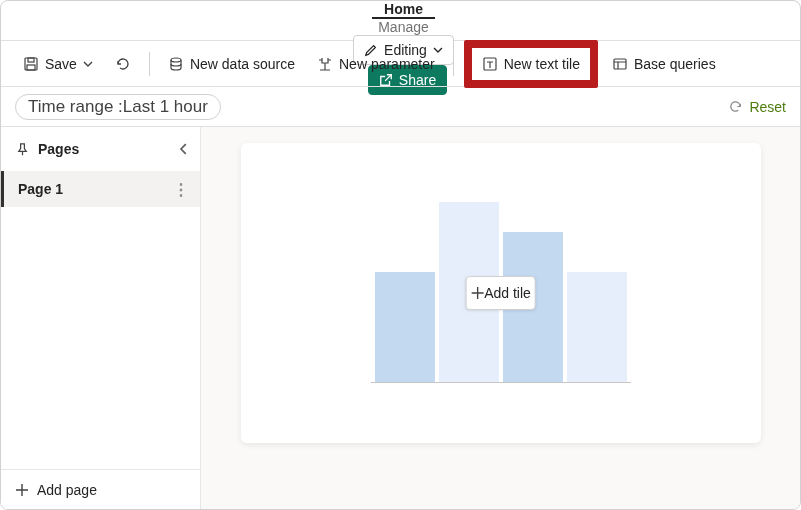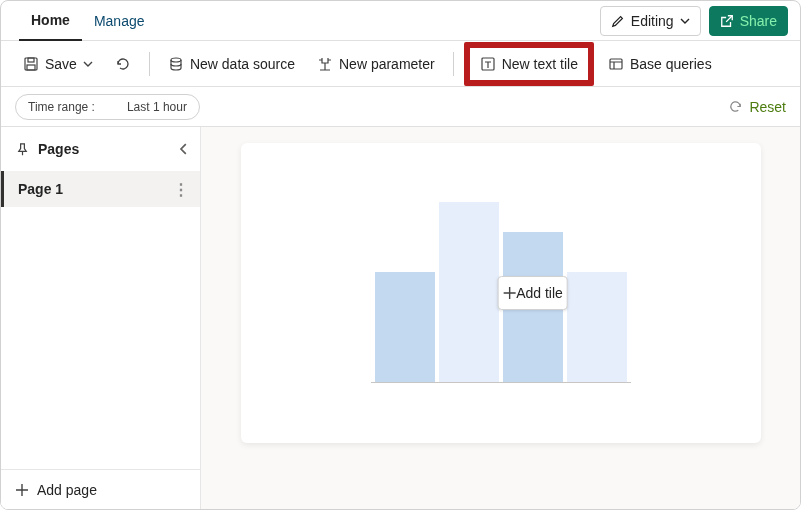--- a/index.html
+++ b/index.html
@@ -15,28 +15,29 @@
   display: flex;
   flex-direction: column;
   overflow: hidden;
 }
 .topbar {
   display: flex;
   align-items: center;
   height: 40px;
   padding: 0 12px 0 18px;
   border-bottom: 1px solid #e0e0e0;
+  flex-direction: column;
 }
 .tab {
   padding: 0 12px;
   height: 40px;
   display: flex;
   align-items: center;
   cursor: pointer;
-  color: #0c4a6e;
+  color: #737373;
 }
 .tab.active {
   font-weight: 600;
   color: #242424;
   border-bottom: 2px solid #242424;
 }
 .spacer { flex: 1; }
 .btn {
   display: inline-flex;
   align-items: center;
@@ -44,21 +45,21 @@
   height: 30px;
   padding: 8px 10px;
   border-radius: 4px;
   cursor: pointer;
   border: 1px solid #d1d1d1;
   background: #fff;
   color: #242424;
 }
 .btn.primary {
   background: #0d7a5f;
-  color: #86efac;
+  color: #ffffff;
   border-color: #0d7a5f;
 }
 .btn.primary svg { stroke: #fff; }
 .btn + .btn { margin-left: 8px; }
 
 .toolbar {
   display: flex;
   align-items: center;
   height: 46px;
   padding: 0 14px;
@@ -75,43 +76,42 @@
   cursor: pointer;
   color: #242424;
 }
 .divider {
   width: 1px;
   height: 24px;
   background: #d1d1d1;
   margin: 0 4px;
 }
 .highlight-box {
-  border: 6px solid #b91c1c;
+  border: 8px solid #b91c1c;
   border-radius: 2px;
   padding: 0 2px;
 }
 
 .filterbar {
   display: flex;
   align-items: center;
   height: 40px;
   padding: 0 14px;
   border-bottom: 1px solid #e0e0e0;
 }
 .pill {
   display: inline-flex;
   align-items: center;
   height: 26px;
   padding: 0 12px;
   border: 1px solid #d1d1d1;
   border-radius: 14px;
-  font-size: 12px;
+  font-size: 17px;
   color: #424242;
   cursor: pointer;
-  gap: 32px;
 }
 .reset {
   display: inline-flex;
   align-items: center;
   gap: 6px;
   color: #4d7c0f;
   cursor: pointer;
 }
 
 .body {
@@ -205,21 +205,20 @@
   transform: translate(-50%, -50%);
   display: inline-flex;
   align-items: center;
   height: 34px;
   padding: 0 4px;
   border: 1px solid #d1d1d1;
   background: #fff;
   border-radius: 4px;
   cursor: pointer;
   box-shadow: 0 1px 3px rgba(0,0,0,0.1);
-  margin-left: 32px;
 }
 svg { display: block; }
 .chev { width: 10px; height: 10px; }
 </style>
 </head>
 <body>
 
 <div class="topbar">
   <div class="tab active">Home</div>
   <div class="tab">Manage</div>

